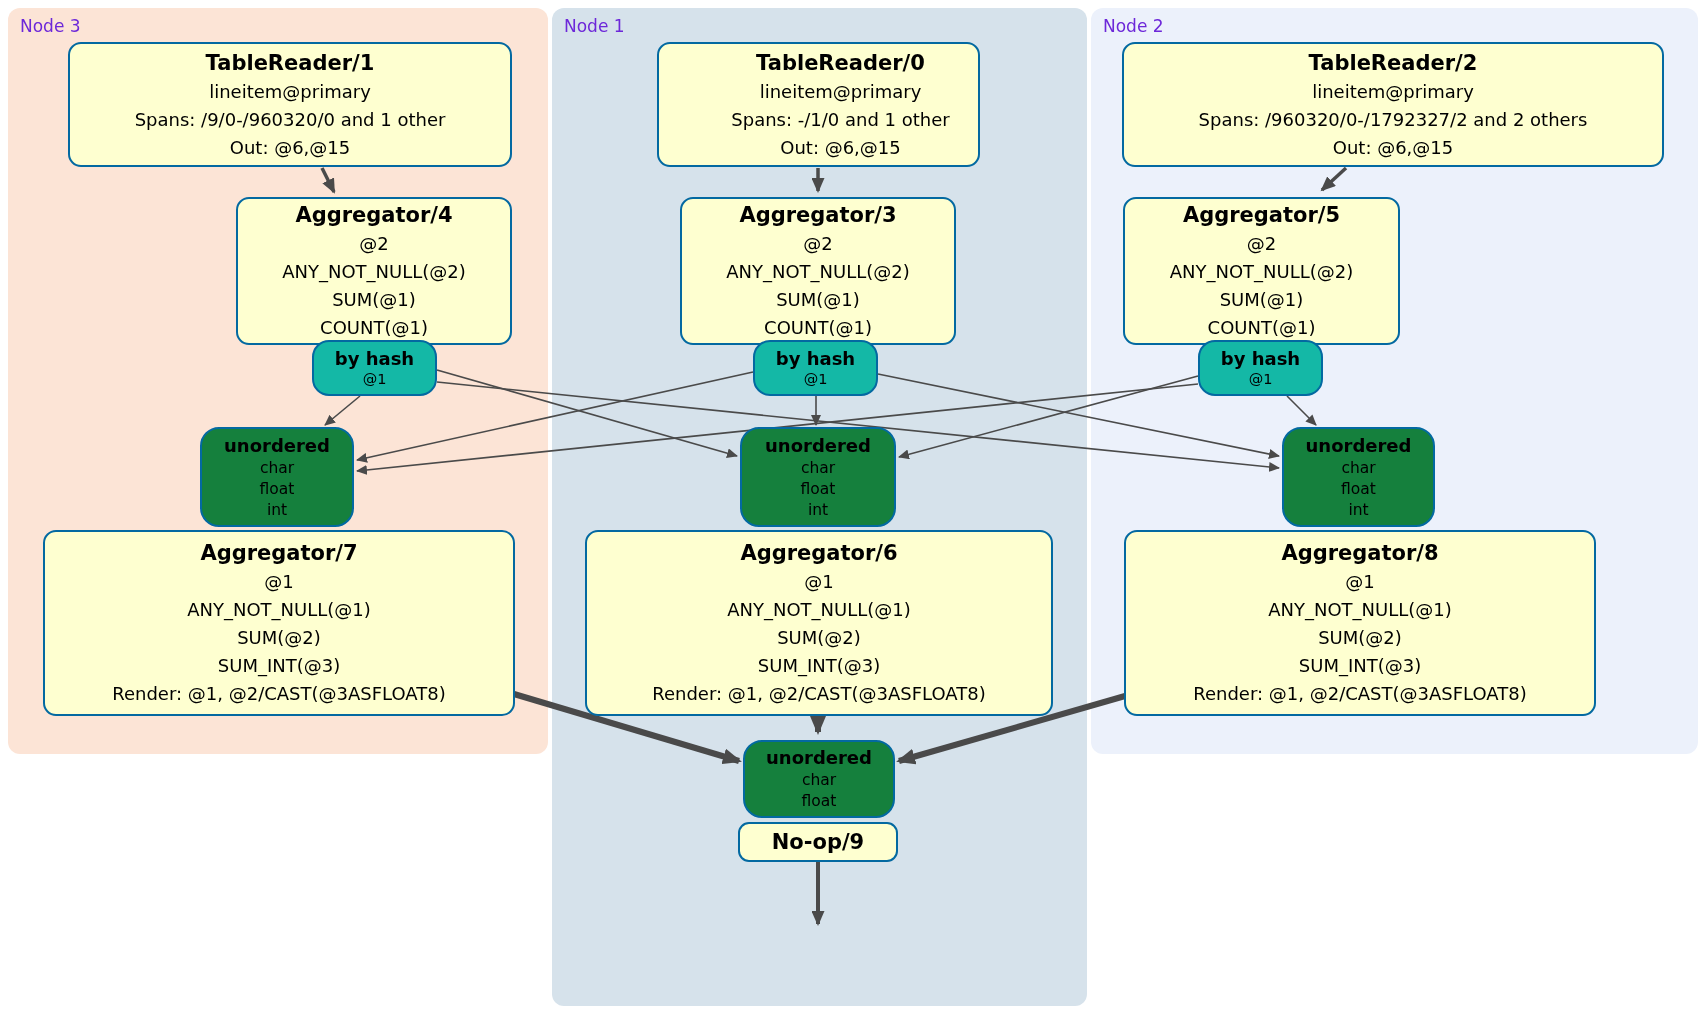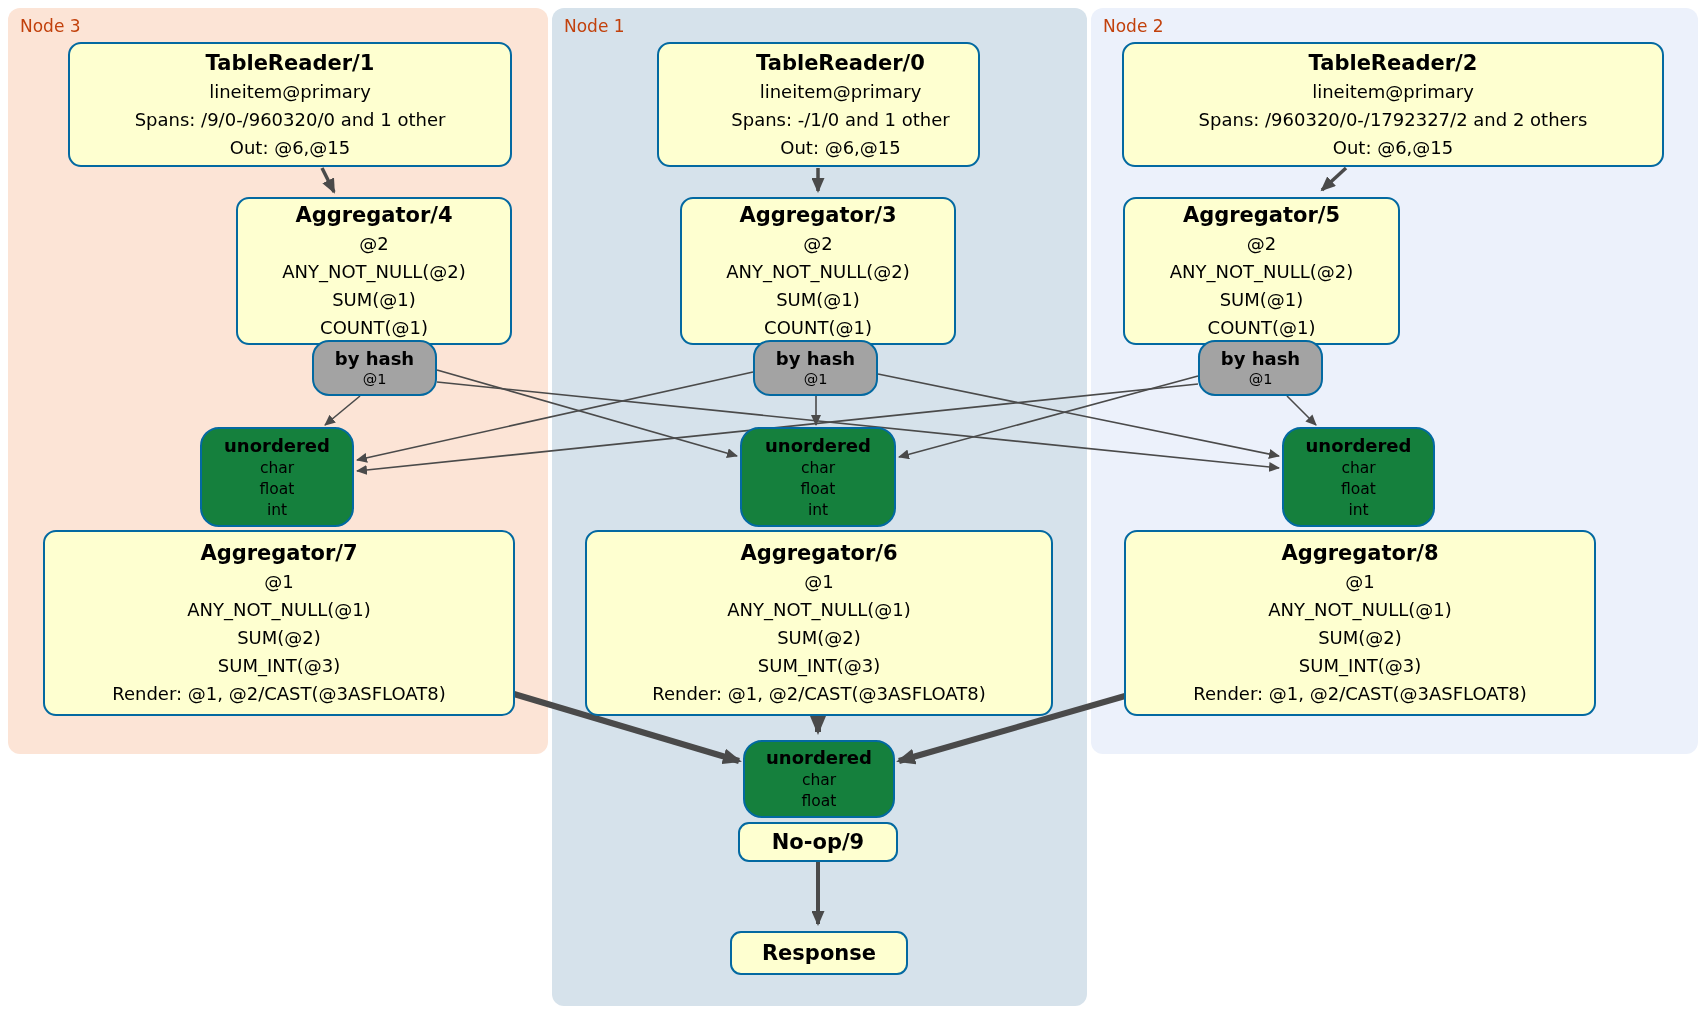--- a/index.html
+++ b/index.html
@@ -14,40 +14,40 @@
   .panel {
     position: absolute;
     border-radius: 12px;
     z-index: 1;
   }
   .panel-label {
     position: absolute;
     top: 8px;
     left: 12px;
     font-size: 17px;
-    color: #c2410c;
+    color: #6d28d9;
   }
   #edges {
     position: absolute;
     left: 0; top: 0;
     z-index: 5;
   }
   .box {
     position: absolute;
     z-index: 10;
     box-sizing: border-box;
     border: 2px solid #0369a1;
     display: flex;
     flex-direction: column;
     justify-content: center;
     align-items: center;
     text-align: center;
   }
   .box.yellow   { background: #feffd0; border-radius: 13px; }
-  .box.orange   { background: #a3a3a3; border-radius: 17px; }
+  .box.orange   { background: #14b8a6; border-radius: 17px; }
   .box.blue     { background: #15803d; border-radius: 19px; }
   .box.small-r  { border-radius: 11px; }
   .title   { font-weight: bold; font-size: 21px; line-height: 30px; white-space: nowrap; }
   .line    { font-size: 18px; line-height: 28px; white-space: nowrap; }
   .title-sm { font-weight: bold; font-size: 18px; line-height: 22px; white-space: nowrap; }
   .line-sm  { font-size: 14.5px; line-height: 19px; white-space: nowrap; }
   .blue .line-sm { font-size: 15.5px; line-height: 21px; }
   .blue .title-sm { line-height: 24px; }
 </style>
 </head>
@@ -159,23 +159,20 @@
     <div class="line">Render: @1, @2/CAST(@3ASFLOAT8)</div>
   </div>
   <div class="box blue" style="left:743px; top:740px; width:152px; height:78px;">
     <div class="title-sm">unordered</div>
     <div class="line-sm">char</div>
     <div class="line-sm">float</div>
   </div>
   <div class="box yellow small-r" style="left:738px; top:822px; width:160px; height:40px;">
     <div class="title">No-op/9</div>
   </div>
-  <div class="box yellow small-r" style="left:730px; top:931px; width:178px; height:44px;">
-    <div class="title">Response</div>
-  </div>
 
   <div class="box yellow" style="left:1122px; top:42px; width:542px; height:125px;text-align:center;">
     <div class="title">TableReader/2</div>
     <div class="line">lineitem@primary</div>
     <div class="line">Spans: /960320/0-/1792327/2 and 2 others</div>
     <div class="line">Out: @6,@15</div>
   </div>
   <div class="box yellow" style="left:1123px; top:197px; width:277px; height:148px;">
     <div class="title">Aggregator/5</div>
     <div class="line">@2</div>

